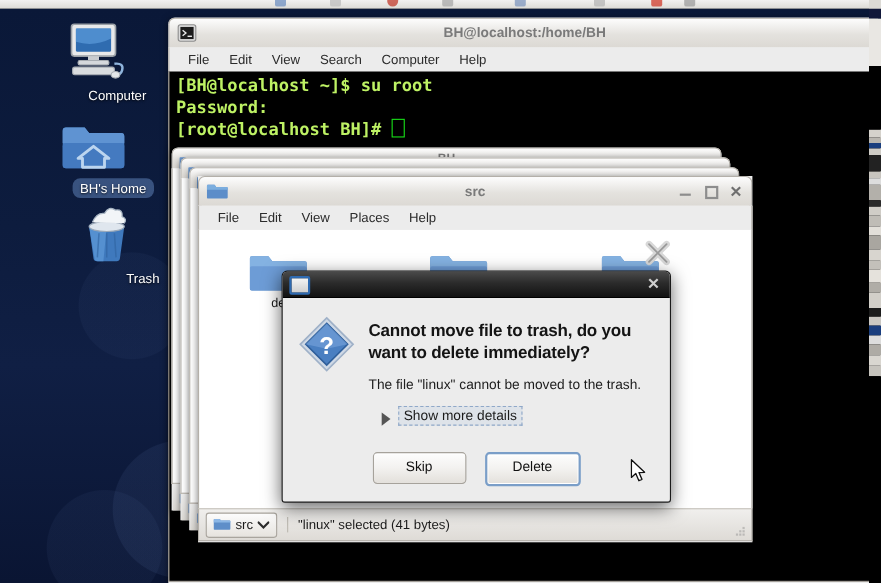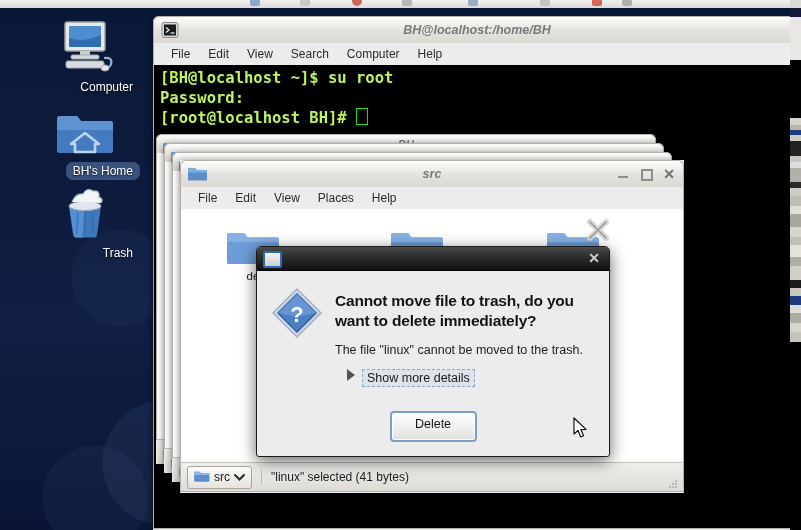--- a/index.html
+++ b/index.html
@@ -38,21 +38,21 @@
   
   .win{position:absolute;background:#ececec;box-shadow:0 2px 7px rgba(0,0,0,.55);}
   .win-tb{
     height:26px;position:relative;
     background:linear-gradient(#fdfdfd,#e4e2de 55%,#dcd9d4);
     border:1px solid #b4b0a9;border-bottom:none;
     border-radius:6px 6px 0 0;
   }
   .win-title{
     position:absolute;left:0;right:0;top:0;height:26px;line-height:26px;
-    text-align:center;font-size:12.5px;color:#7a7a7a;font-weight:bold;font-style:italic;
+    text-align:center;font-size:12.5px;color:#7a7a7a;font-weight:bold;
   }
   .win-tb-ico{position:absolute;left:7px;top:4px;width:18px;height:18px;}
   .win-ctrls{position:absolute;right:8px;top:0;height:26px;display:flex;align-items:center;gap:11px;}
   .ctl{width:12px;height:12px;position:relative;cursor:pointer;}
   .ctl.min::after{content:"";position:absolute;left:1px;bottom:2px;width:10px;height:2px;background:#8d8d8d;}
   .ctl.max::after{content:"";position:absolute;left:1px;top:1px;width:8px;height:8px;border:2px solid #8d8d8d;}
   .ctl.cls{font-size:14px;line-height:12px;color:#6f6f6f;font-weight:bold;text-align:center;}
   .menubar{
     height:22px;display:flex;align-items:center;gap:0;
     background:#ececec;border-left:1px solid #b4b0a9;border-right:1px solid #b4b0a9;
@@ -125,21 +125,21 @@
     position:absolute;right:9px;top:0;height:23px;line-height:23px;
     color:#cfcfcf;font-size:14px;font-weight:bold;cursor:pointer;
   }
   .dlg-body{padding:16px 16px 0 14px;display:flex;gap:12px;}
   .qicon{width:52px;height:52px;flex:0 0 52px;}
   .dlg-h{
     font-size:15.5px;font-weight:bold;color:#141414;line-height:20px;margin:4px 0 0 0;
     letter-spacing:-.2px;
   }
   .dlg-p{font-size:12.5px;color:#1d1d1d;margin:12px 0 0 0;}
-  .expander{display:flex;align-items:flex-start;gap:7px;margin:12px 0 0 12px;}
+  .expander{display:flex;align-items:flex-end;gap:7px;margin:12px 0 0 12px;}
   .tri{width:0;height:0;border-left:8px solid #555;border-top:6px solid transparent;border-bottom:6px solid transparent;}
   .exp-lbl{
     font-size:12.5px;color:#1b1b1b;padding:1px 4px;
     border:1px dashed #8fa8c8;background:rgba(140,175,220,.14);cursor:pointer;
   }
   .dlg-btns{position:absolute;left:0;right:0;bottom:14px;display:flex;justify-content:center;gap:17px;}
   .btn{
     min-width:83px;height:27px;line-height:25px;text-align:center;font-size:12.5px;color:#111;
     background:linear-gradient(#fdfdfd,#f3f2f0 48%,#e3e0db);
     border:1px solid #a6a29b;border-radius:4px;cursor:pointer;
@@ -192,21 +192,21 @@
         <svg width="58" height="52" viewBox="0 0 58 52">
           <path d="M4 10 h17 l4 5 h29 a3 3 0 0 1 3 3 v26 a3 3 0 0 1 -3 3 h-50 a3 3 0 0 1 -3 -3 v-31 a3 3 0 0 1 3 -3z" fill="#4d82c4"></path>
           <path d="M4 10 h17 l4 5 h29 a3 3 0 0 1 3 3 v6 h-56 v-11 a3 3 0 0 1 3 -3z" fill="#5f93d2"></path>
           <rect x="1" y="24" width="56" height="23" rx="3" fill="#447ac0"></rect>
           <path d="M29 27 L43 38 h-4 v8 h-20 v-8 h-4z" fill="none" stroke="#bcd5ef" stroke-width="2.6" stroke-linejoin="round"></path>
         </svg>
       </div>
       <span class="lbl">BH's Home</span>
     </div>
 
-    <div class="desk-icon" style="left:30px;top:176px;">
+    <div class="desk-icon" style="left:42px;top:176px;">
       <div class="glyph">
         <svg width="58" height="52" viewBox="0 0 58 52">
           <path d="M13 18 h32 l-4 29 a3 3 0 0 1 -3 2.5 h-18 a3 3 0 0 1 -3 -2.5z" fill="#3f79bd"></path>
           <path d="M13 18 h16 l-3 31.5 h-5 a3 3 0 0 1 -3 -2.5z" fill="#5590d0"></path>
           <ellipse cx="29" cy="18" rx="16" ry="4.5" fill="#dfe6ee" stroke="#9aa8b8"></ellipse>
           <path d="M16 14 q4 -9 11 -8 q4 -7 10 -3 q7 -1 6 6 q5 2 2 6" fill="#f2f5f8" stroke="#a9b6c4" stroke-width="1.2"></path>
           <path d="M22 24 l-1.5 22 M29 24 l0 22 M36 24 l1.5 22" stroke="#2f639f" stroke-width="1.4" opacity=".6"></path>
         </svg>
       </div>
       <span class="lbl">Trash</span>
@@ -410,20 +410,21 @@
       <div style="flex:1;">
         <div class="dlg-h">Cannot move file to trash, do you want to delete immediately?</div>
         <div class="dlg-p">The file "linux" cannot be moved to the trash.</div>
         <div class="expander">
           <div class="tri"></div>
           <span class="exp-lbl">Show more details</span>
         </div>
       </div>
     </div>
     <div class="dlg-btns">
+      <div class="btn">Skip</div>
       <div class="btn focus">Delete</div>
     </div>
   </div>
 
   <div class="cursor-arrow">
     <svg width="16" height="22" viewBox="0 0 16 22">
       <path d="M1 1 L1 17 L5 13.5 L7.8 20 L10.6 18.8 L7.9 12.6 L13 12.4 Z" fill="#ffffff" stroke="#111" stroke-width="1.2" stroke-linejoin="round"></path>
     </svg>
   </div>
 

